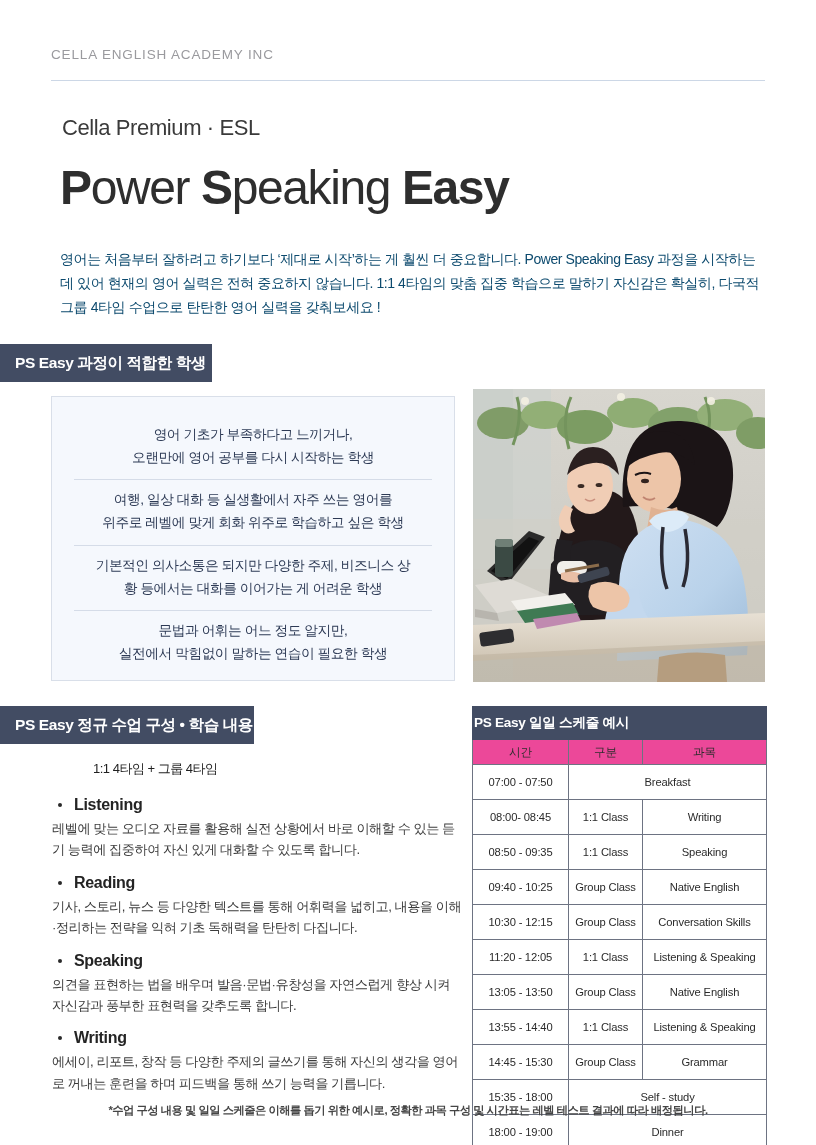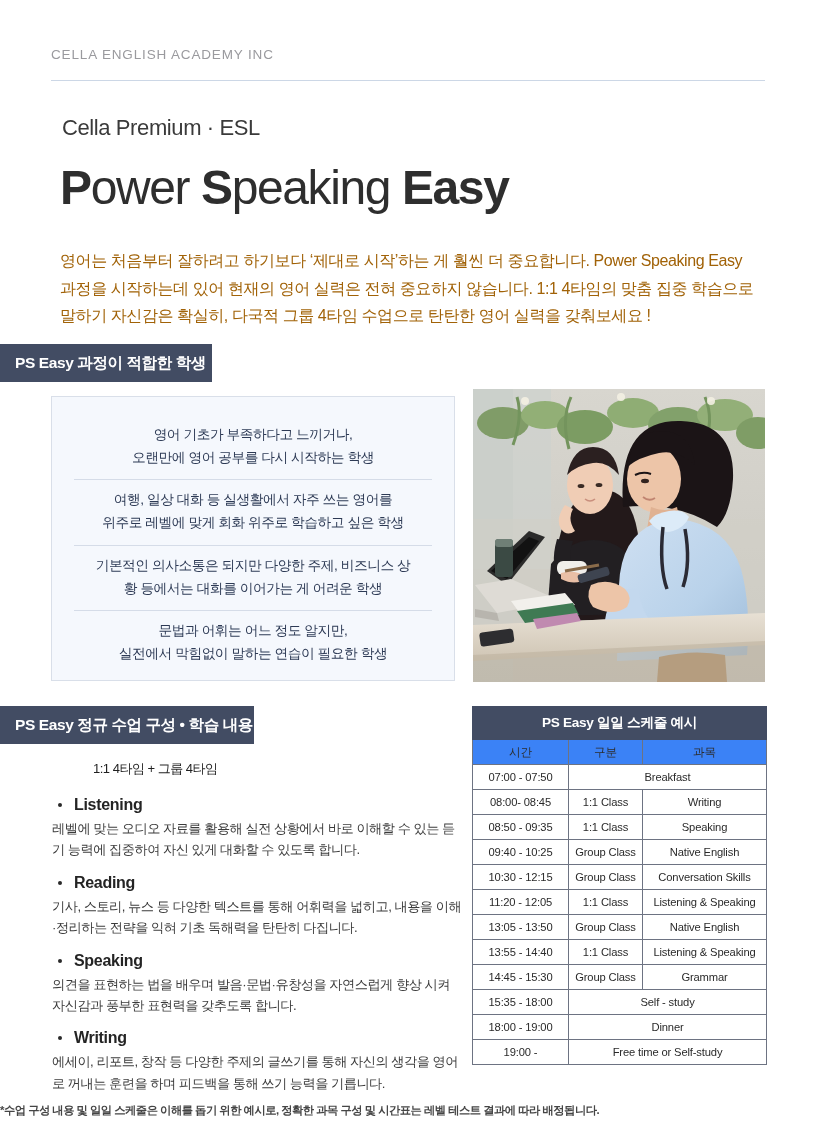--- a/index.html
+++ b/index.html
@@ -55,23 +55,23 @@
     white-space: nowrap;
   }
   .main-title .lt { font-weight: 300; }
   .main-title .bd { font-weight: 700; }
 
   
   .intro {
     position: absolute;
     left: 60px; top: 247px;
     width: 700px;
-    font-size: 16px;
+    font-size: 14px;
     line-height: 1.72;
-    color: #a16207;
+    color: #0c4a6e;
     letter-spacing: -0.42px;
   }
 
   
   .banner {
     position: absolute;
     background: #424c63;
     color: #ffffff;
     font-size: 15.5px;
     font-weight: 700;
@@ -162,52 +162,53 @@
     border-collapse: collapse;
     table-layout: fixed;
   }
   .schedule .tbl-title {
     background: #424c63;
     color: #ffffff;
     font-size: 13.6px;
     font-weight: 700;
     letter-spacing: -0.3px;
     height: 33px;
-    text-align: center;
+    text-align: left;
     border: 1px solid #424c63;
   }
   .schedule th.colhead {
-    background: #3b82f6;
+    background: #ec4899;
     color: #2c2c2c;
     font-size: 11.6px;
     font-weight: 400;
     height: 25px;
     text-align: center;
     border: 1px solid #6d7382;
     letter-spacing: -0.2px;
   }
   .schedule td {
-    height: 25px;
+    height: 35px;
     text-align: center;
     font-size: 11.2px;
     color: #2a2a2a;
     border: 1px solid #6d7382;
     letter-spacing: -0.15px;
     background: #ffffff;
     white-space: nowrap;
   }
   .col-time { width: 96px; }
   .col-type { width: 74px; }
   .col-subj { width: 124px; }
 
   
   .footnote {
     position: absolute;
     left: 0; top: 1103px;
     width: 816px;
+    text-align: center;
     font-size: 11.3px;
     font-weight: 700;
     color: #454545;
     letter-spacing: -0.5px;
   }
 </style>
 </head>
 <body>
 
 <div class="page-header">

